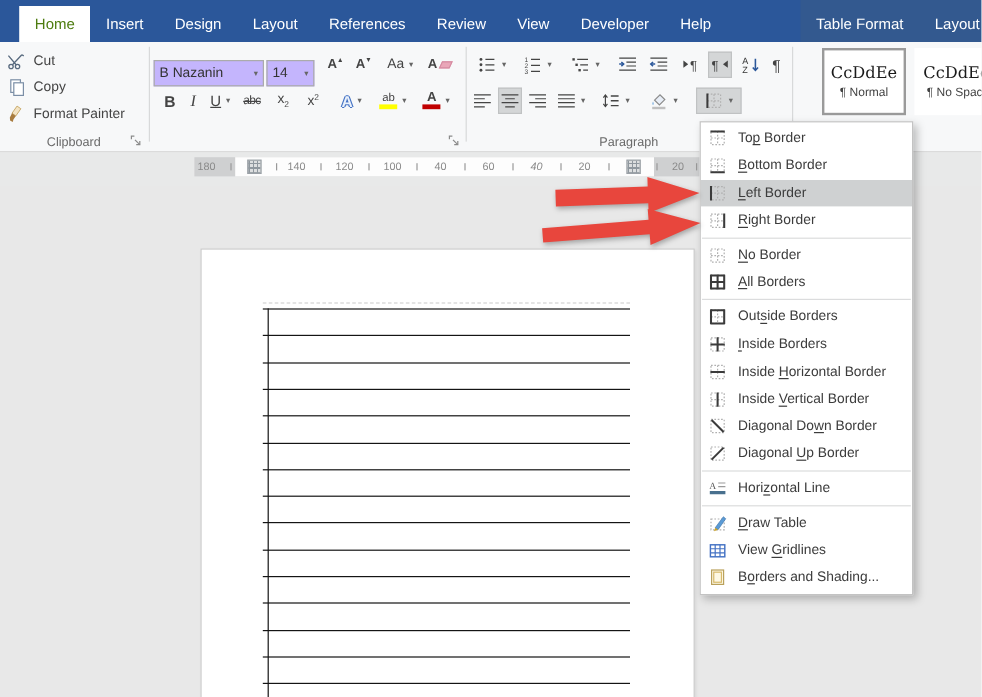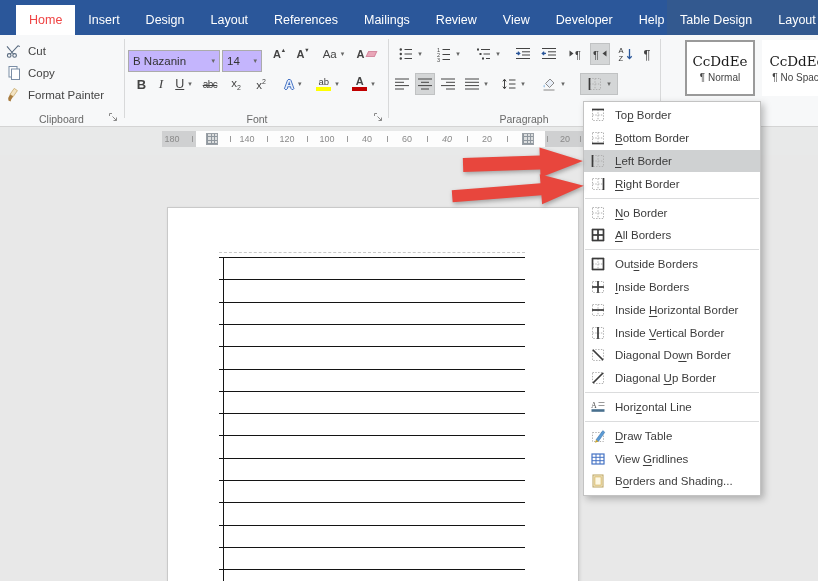--- a/index.html
+++ b/index.html
@@ -5,21 +5,21 @@
   html,body{margin:0;padding:0;background:#fff;}
   *{box-sizing:border-box;}
   .screen{position:relative;width:818px;height:581px;overflow:hidden;
     font-family:"Liberation Sans",sans-serif;background:#e8e8e8;}
 
   
   .tabbar{position:absolute;left:0;top:0;width:818px;height:35px;background:#2b579a;}
   .tabs-left{display:flex;height:35px;padding-left:16px;}
   .tab{height:30px;margin-top:5px;line-height:30px;padding:0 13px;color:#fff;
     font-size:12.5px;white-space:nowrap;cursor:default;}
-  .tab.active{background:#fff;color:#ef4444;}
+  .tab.active{background:#fff;color:#4d7c0f;}
   .ctx{position:absolute;left:667px;top:0;width:151px;height:35px;background:#33598f;display:flex;}
   .ctx .tab{color:#fff;}
 
   
   .ribbon{position:absolute;left:0;top:35px;width:818px;height:92px;background:#f7f8f9;
     border-bottom:1px solid #d4d4d4;}
   .grp{position:absolute;top:0;height:92px;}
   .grp-label{position:absolute;bottom:2px;width:100%;text-align:center;font-size:10.5px;color:#696969;}
   .launcher{position:absolute;right:3px;bottom:3px;width:14px;height:14px;}
   .vsep{position:absolute;top:4px;bottom:8px;width:1px;background:#d8d9da;}
@@ -99,28 +99,27 @@
 
 <div class="screen">
 
   <div class="tabbar">
     <div class="tabs-left" id="tabs-left">
         <div class="tab active">Home</div>
         <div class="tab">Insert</div>
         <div class="tab">Design</div>
         <div class="tab">Layout</div>
         <div class="tab">References</div>
-        <div class="tab">Mailings</div>
         <div class="tab">Review</div>
         <div class="tab">View</div>
         <div class="tab">Developer</div>
         <div class="tab">Help</div>
       </div>
     <div class="ctx" id="ctx-tabs">
-        <div class="tab">Table Design</div>
+        <div class="tab">Table Format</div>
         <div class="tab">Layout</div>
       </div>
   </div>
 
   <div class="ribbon">
 
     <div class="grp" id="grp-clipboard" style="left:0;width:123px;">
       <div id="clip-items" style="padding-top:5px;">
           <div class="clip-btn">
             <span class="cicon">
@@ -221,21 +220,20 @@
             <span class="dd">▾</span>
           </div>
           <div class="rbtn" style="left: 221px; width: 33px;">
             <span class="stack">
               <span class="gA">A</span>
               <span class="bar red"></span>
             </span>
             <span class="dd">▾</span>
           </div>
         </div>
-      <div class="grp-label">Font</div>
       <div class="launcher">
         <svg viewBox="0 0 14 14" width="14" height="14">
             <path d="M3.5 6V3.5H6" stroke="#8a8a8a" fill="none"></path>
             <path d="M6.5 6.5 L10.5 10.5" stroke="#8a8a8a"></path>
             <path d="M10.5 7.5V10.5H7.5" stroke="#8a8a8a" fill="none"></path>
           </svg>
       </div>
     </div>
     <div class="vsep" style="left:388px"></div>
 

